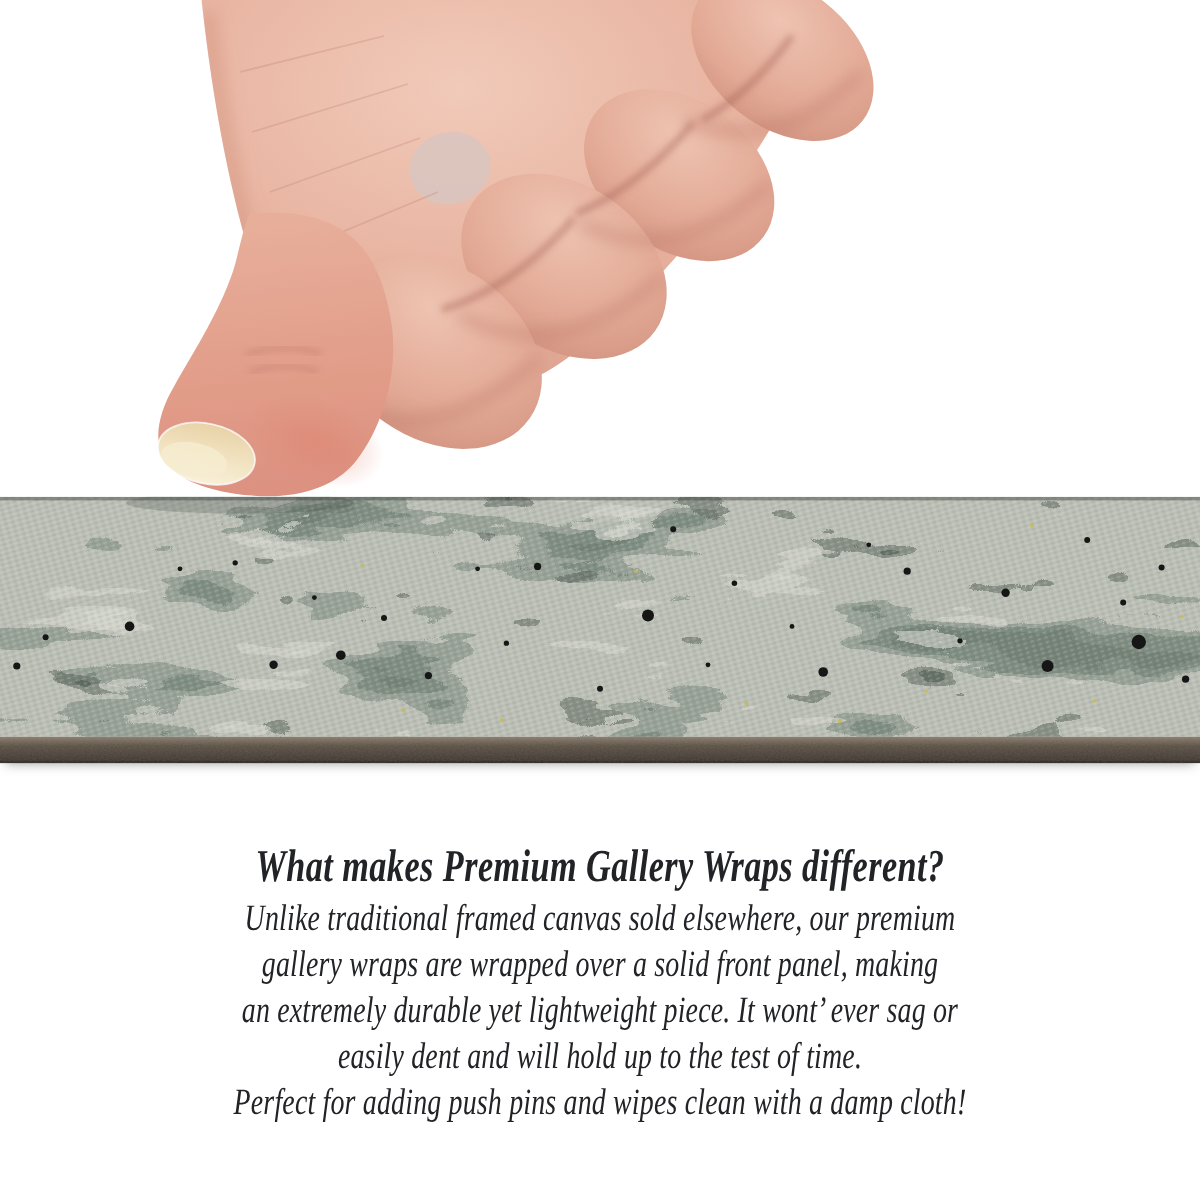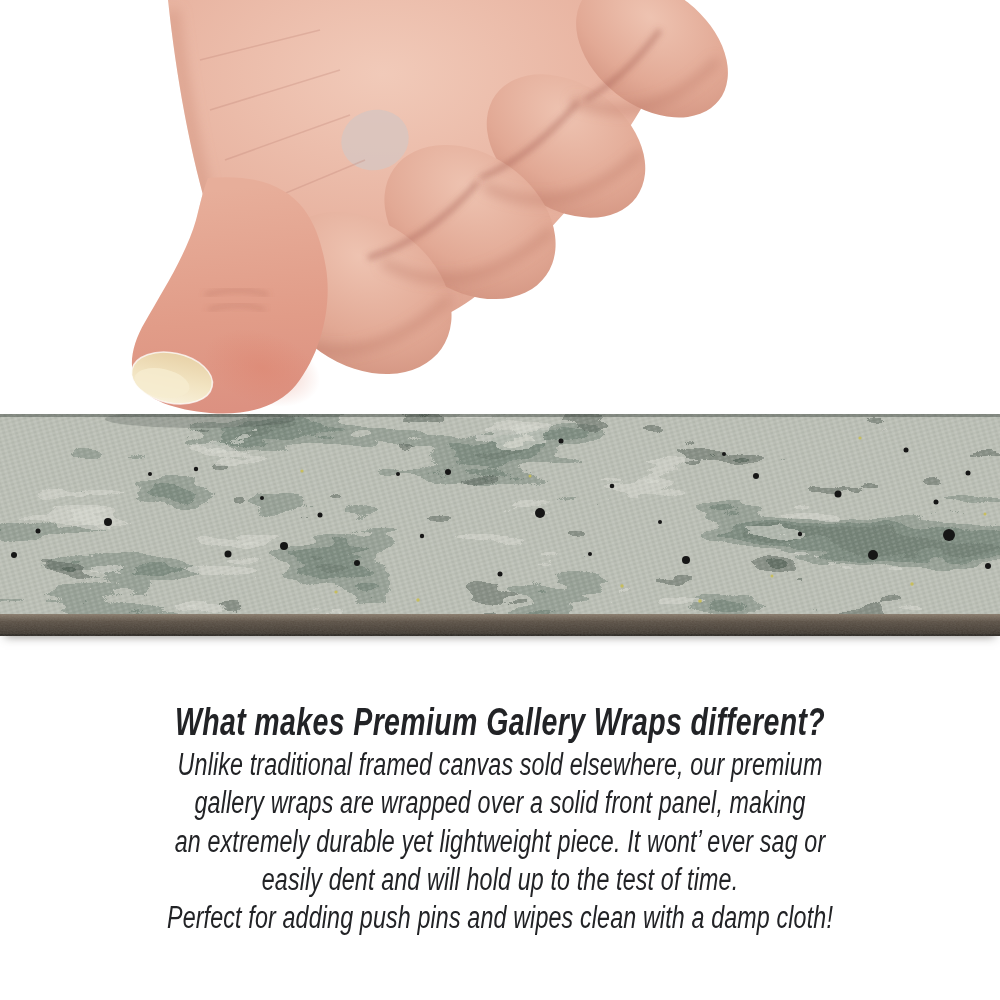--- a/index.html
+++ b/index.html
@@ -5,21 +5,21 @@
   :root{
     --background:#ffffff; --text:#222326;
     --canvas-light:#bcc0b6; --canvas-green:#6c7c70; --canvas-green-dark:#47564c;
     --canvas-pale:#d7d9d0; --speckle:#161616; --fleck-yellow:#c9bd50;
     --skin-base:#e7b19e; --skin-light:#f1cab9; --skin-shadow:#cf8f7c;
     --nail-thumb:#eedcb5; --nail-finger:#d8c5bf;
   }
   *{margin:0;padding:0;box-sizing:border-box;}
   html,body{width:1000px;height:1000px;overflow:hidden;background:var(--background);}
   .poster{position:relative;width:988px;height:1000px;background:var(--background);
-          font-family:Liberation Sans, sans-serif;}
+          font-family:Liberation Serif, serif;}
   .hand-svg{position:absolute;top:0;left:0;width:1000px;height:414px;display:block;}
   .canvas-strip{position:absolute;top:414px;left:0;width:1000px;height:222px;
                 box-shadow:0 6px 9px -5px rgba(60,55,50,.5);}
   .canvas-strip svg{display:block;width:100%;height:100%;}
   .text-block{position:absolute;top:698px;left:0;width:1000px;text-align:center;
               transform:scaleX(.75);transform-origin:500px 0;color:var(--text);}
   .headline{font-style:italic;font-weight:700;font-size:38px;line-height:48px;
             letter-spacing:.5px;white-space:nowrap;}
   .body-line{font-style:italic;font-weight:400;font-size:31px;line-height:38.3px;
              letter-spacing:.2px;white-space:nowrap;}

